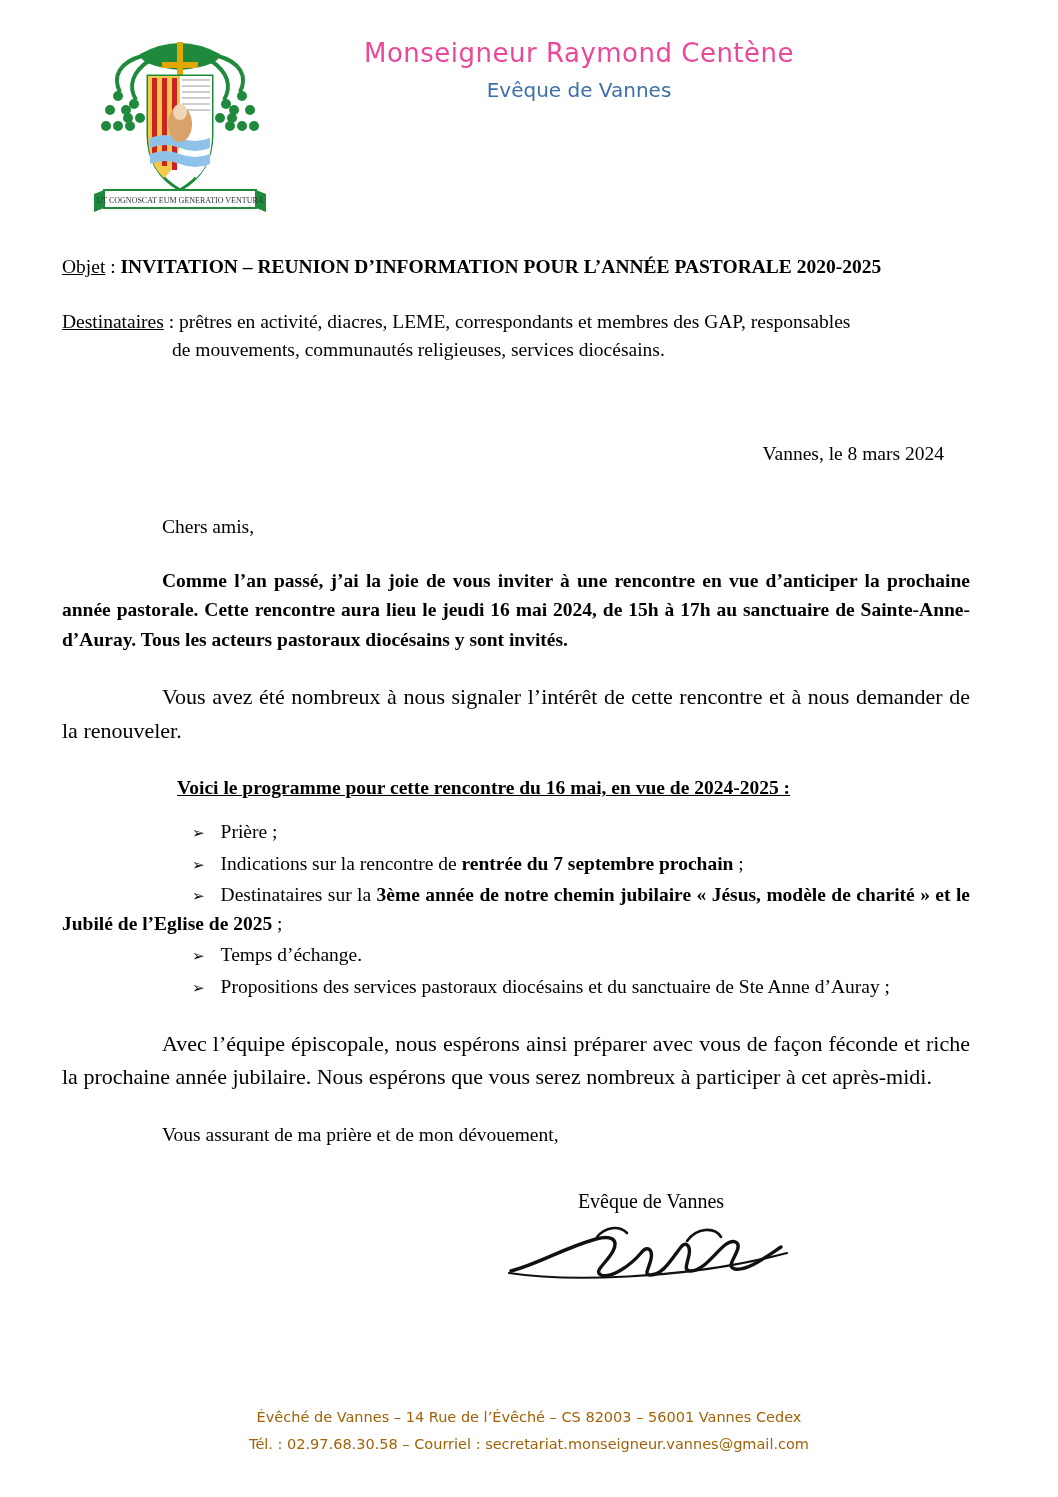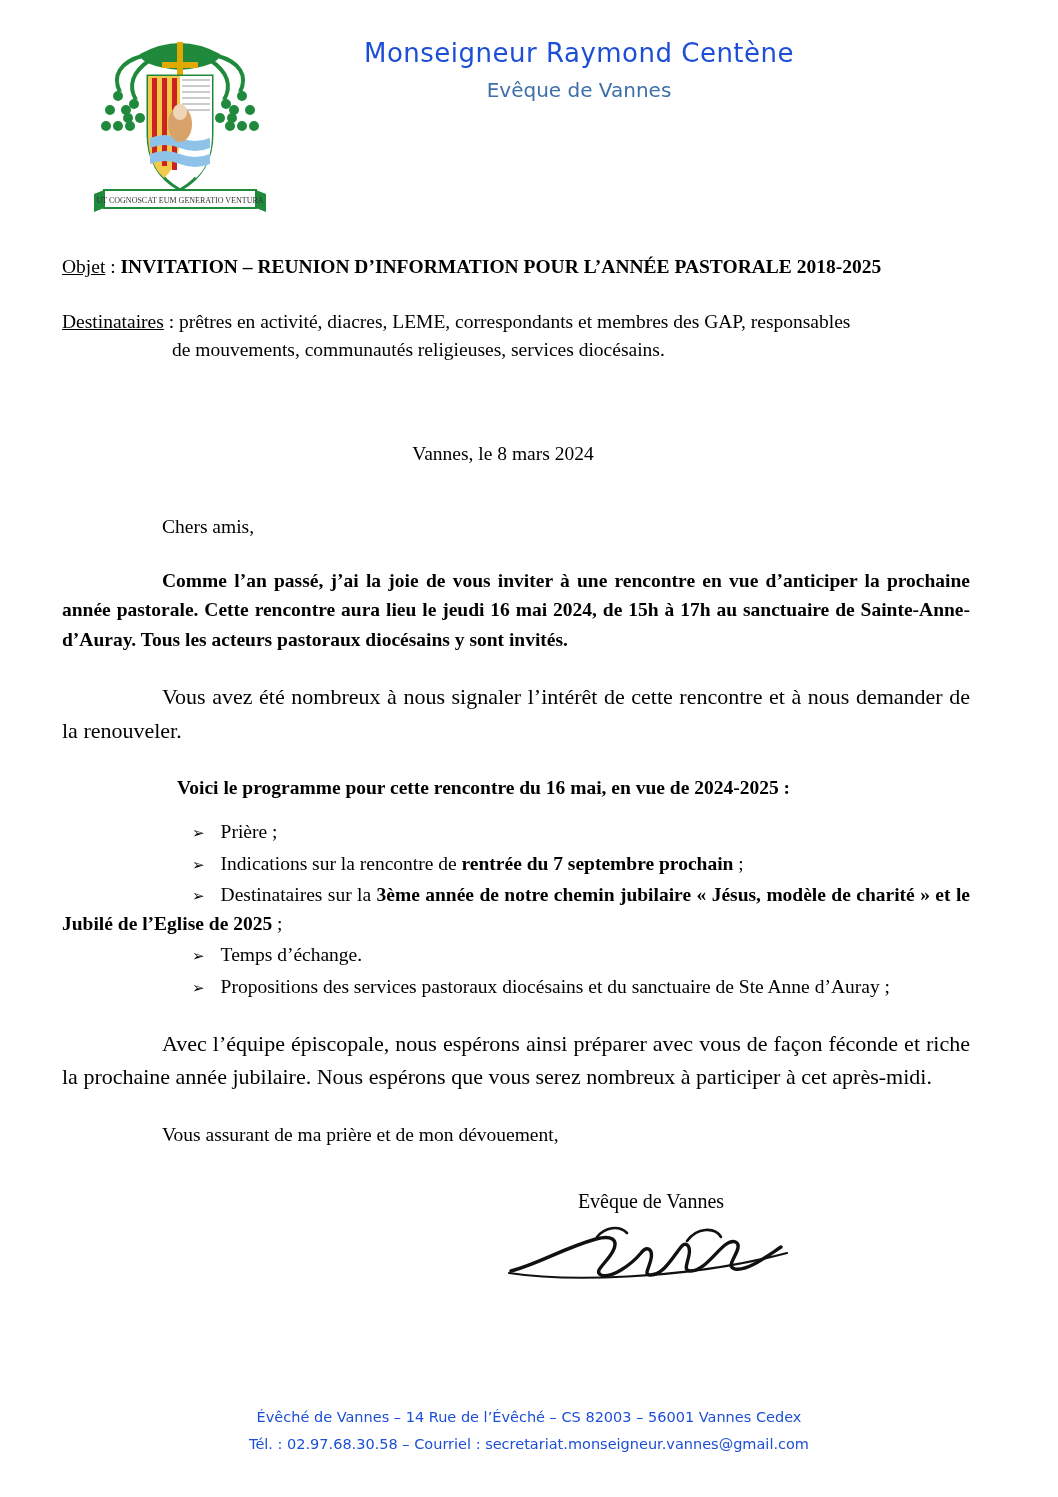--- a/index.html
+++ b/index.html
@@ -40,21 +40,21 @@
   }
   .header-titles {
     flex: 1 1 auto;
     text-align: center;
     padding-top: 24px;
     padding-right: 120px;
   }
   .bishop-name {
     font-family: "DejaVu Sans", sans-serif;
     font-size: 26px;
-    color: #1d4ed8;
+    color: #ec4899;
     letter-spacing: 0.5px;
     font-weight: 400;
   }
   .bishop-role {
     font-family: "DejaVu Sans", sans-serif;
     font-size: 20px;
     color: #3e6fa8;
     margin-top: 10px;
     font-weight: 400;
   }
@@ -79,21 +79,21 @@
     line-height: 1.45;
     text-align: justify;
   }
   .recipients-second {
     display: block;
     text-indent: 110px;
   }
 
   .date-line {
     margin-top: 78px;
-    text-align: center;
+    text-align: right;
     font-size: 19.5px;
     padding-right: 26px;
   }
 
   .salutation {
     margin-top: 51px;
     font-size: 19.5px;
     padding-left: 100px;
   }
 
@@ -110,20 +110,21 @@
     font-size: 19.5px;
     line-height: 1.52;
     text-align: justify;
     text-indent: 100px;
   }
   .programme-line {
     margin: 30px 0 0 0;
     font-weight: bold;
     font-size: 19.5px;
     padding-left: 115px;
+    text-decoration: underline;
   }
 
   ul.bullets {
     list-style: none;
     margin: 18px 0 0 0;
     padding: 0;
   }
   ul.bullets li {
     font-size: 19.5px;
     line-height: 1.5;
@@ -170,21 +171,21 @@
     position: relative;
   }
 
   
   .footer {
     position: absolute;
     bottom: 38px;
     left: 0;
     width: 100%;
     text-align: center;
-    color: #1d4ed8;
+    color: #a16207;
     font-family: "DejaVu Sans", sans-serif;
     font-size: 14.5px;
     line-height: 1.9;
   }
 </style>
 </head>
 <body>
 
 <div class="page">
 
@@ -258,21 +259,21 @@
 
     <div class="header-titles">
       <div class="bishop-name">Monseigneur Raymond Centène</div>
       <div class="bishop-role">Evêque de Vannes</div>
     </div>
   </div>
 
   <div class="content">
 
     <div class="subject">
-      <span class="u">Objet</span><span> : </span><span class="subject-text">INVITATION – REUNION D’INFORMATION POUR L’ANNÉE PASTORALE 2018-2025</span>
+      <span class="u">Objet</span><span> : </span><span class="subject-text">INVITATION – REUNION D’INFORMATION POUR L’ANNÉE PASTORALE 2020-2025</span>
     </div>
 
     <div class="recipients">
       <span class="u">Destinataires</span><span> : </span><span>prêtres en activité, diacres, LEME, correspondants et membres des GAP, responsables</span>
       <span class="recipients-second">de mouvements, communautés religieuses, services diocésains.</span>
     </div>
 
     <div class="date-line">Vannes, le 8 mars 2024</div>
 
     <div class="salutation">Chers amis,</div>

